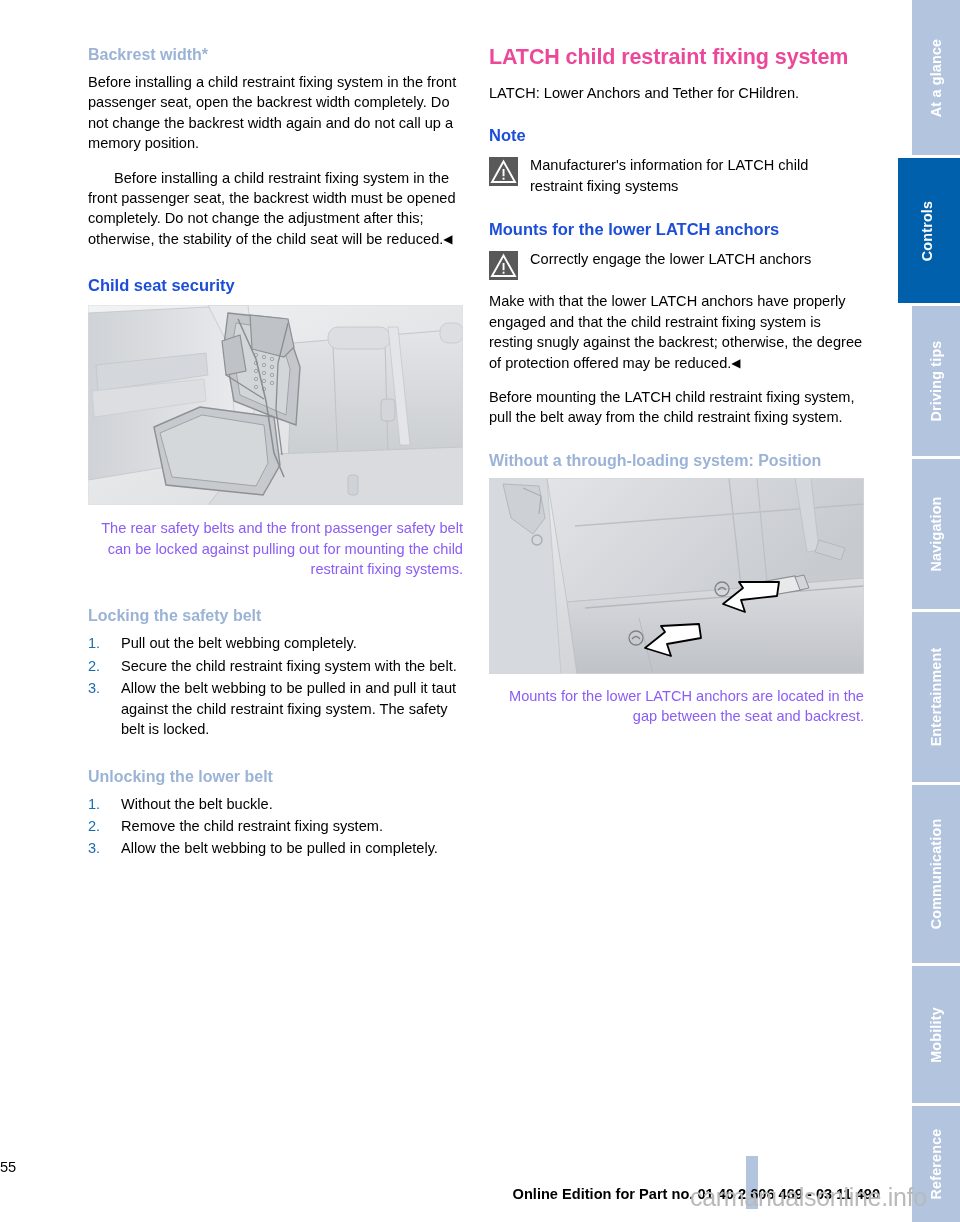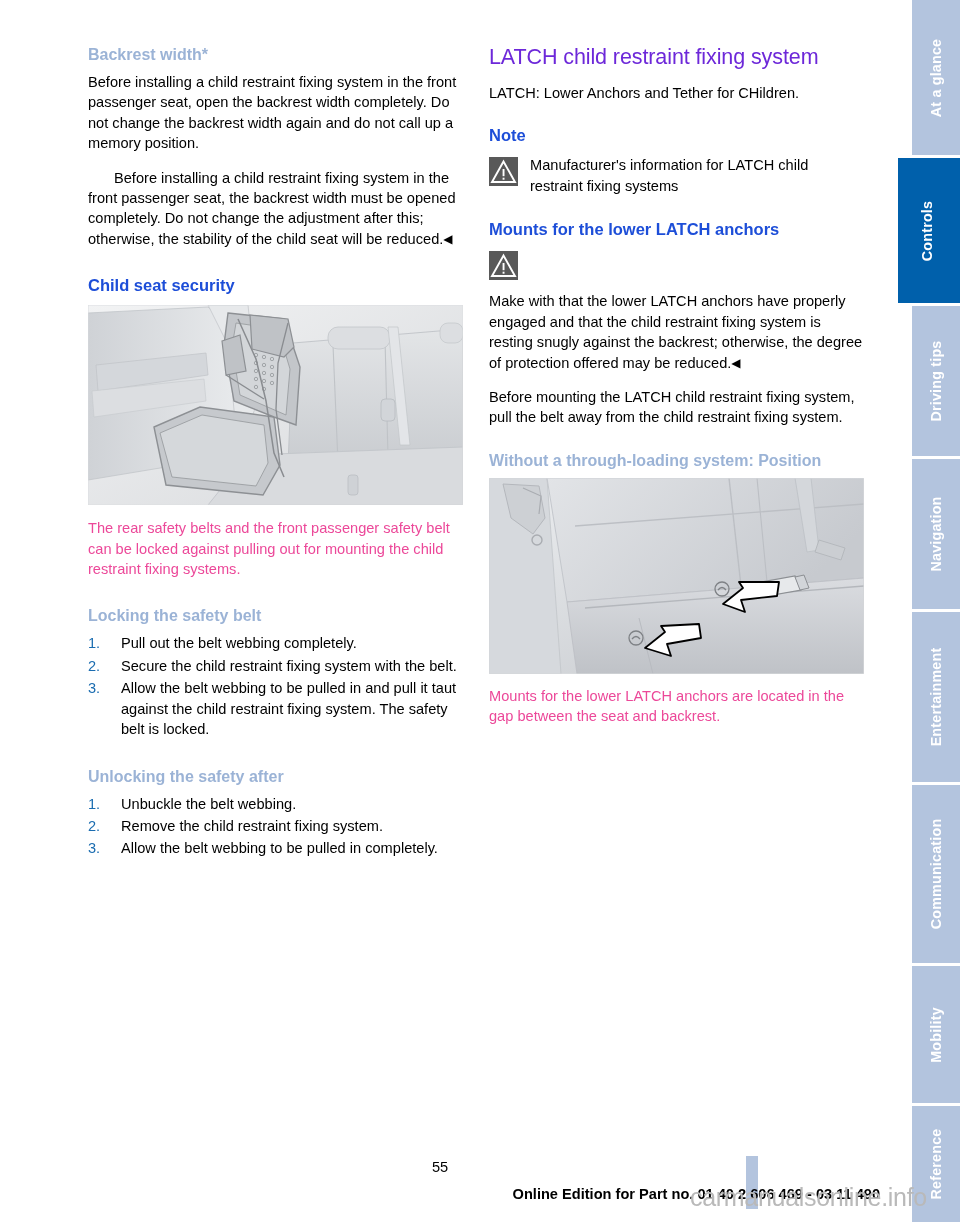--- a/index.html
+++ b/index.html
@@ -26,22 +26,22 @@
     top: 44px;
     width: 375px;
   }
   #col-left  { left: 88px; }
   #col-right { left: 489px; }
 
   
   h1.doc-h1 {
     font-size: 21.5px;
     line-height: 27px;
-    font-weight: normal;
-    color: #6d28d9;
+    font-weight: bold;
+    color: #ec4899;
     margin: 0 0 12px 0;
     letter-spacing: -0.1px;
   }
   h2.doc-h2 {
     font-size: 16.5px;
     line-height: 21px;
     font-weight: bold;
     color: #1d4ed8;
     margin: 26px 0 9px 0;
   }
@@ -58,22 +58,23 @@
   p.body {
     font-size: 14.6px;
     line-height: 20.4px;
     color: #000;
     margin: 0 0 14px 0;
     text-align: left;
   }
   p.caption {
     font-size: 14.6px;
     line-height: 20.4px;
-    color: #ec4899;
+    color: #8b5cf6;
     margin: 12px 0 0 0;
+    text-align: right;
   }
 
   
   .warn-block { margin: 0 0 14px 0; }
   .warn-head {
     display: block;
     font-size: 14.6px;
     line-height: 20.4px;
     color: #000;
     min-height: 42px;
@@ -165,21 +166,20 @@
     width: 880px;
     text-align: right;
     font-size: 14.6px;
     font-weight: bold;
     color: #000;
   }
   #pageno {
     position: absolute;
     left: 0; top: 1159px;
     width: 880px;
-    text-align: center;
     font-size: 14.6px;
     color: #000;
   }
   #pageno .numwrap { position: relative; display: inline-block; }
   #pagebar {
     position: absolute;
     left: 746px; top: 1156px;
     width: 12px; height: 53px;
     background: #b3c4de;
   }
@@ -283,24 +283,24 @@
     <p class="caption" style="margin-top:13px; margin-bottom:0;">The rear safety belts and the front passenger safety belt can be locked against pulling out for mounting the child restraint fixing systems.</p>
 
     <h3 class="doc-h3">Locking the safety belt</h3>
 
     <ol class="steps">
       <li><span class="num">1.</span><span>Pull out the belt webbing completely.</span></li>
       <li><span class="num">2.</span><span>Secure the child restraint fixing system with the belt.</span></li>
       <li><span class="num">3.</span><span>Allow the belt webbing to be pulled in and pull it taut against the child restraint fixing system. The safety belt is locked.</span></li>
     </ol>
 
-    <h3 class="doc-h3">Unlocking the safety after</h3>
+    <h3 class="doc-h3">Unlocking the lower belt</h3>
 
     <ol class="steps">
-      <li><span class="num">1.</span><span>Unbuckle the belt webbing.</span></li>
+      <li><span class="num">1.</span><span>Without the belt buckle.</span></li>
       <li><span class="num">2.</span><span>Remove the child restraint fixing system.</span></li>
       <li><span class="num">3.</span><span>Allow the belt webbing to be pulled in completely.</span></li>
     </ol>
   </div>
 
   <div class="col" id="col-right">
 
     <h1 class="doc-h1">LATCH child restraint fixing system</h1>
 
     <p class="body">LATCH: Lower Anchors and Tether for CHildren.</p>
@@ -324,20 +324,21 @@
 
     <div class="warn-block">
       <div class="warn-head">
         <span class="warn-icon">
           <svg width="29" height="29" viewBox="0 0 29 29">
             <polygon points="14.5,4.5 26,25 3,25" fill="none" stroke="#ffffff" stroke-width="1.9"></polygon>
             <rect x="13.6" y="12" width="1.9" height="7.2" fill="#ffffff"></rect>
             <rect x="13.6" y="20.7" width="1.9" height="2" fill="#ffffff"></rect>
           </svg>
         </span>
+        <span class="warn-head-text">Correctly engage the lower LATCH anchors</span>
       </div>
       <p class="warn-body"><span>Make with that the lower LATCH anchors have properly engaged and that the child restraint fixing system is resting snugly against the backrest; otherwise, the degree of protection offered may be reduced.</span><span class="endmark">◀</span></p>
     </div>
 
     <p class="body">Before mounting the LATCH child restraint fixing system, pull the belt away from the child restraint fixing system.</p>
 
     <h3 class="doc-h3 tight">Without a through-loading system: Position</h3>
 
     <div class="figure fig2">
       <svg width="375" height="196" viewBox="0 0 375 196">

